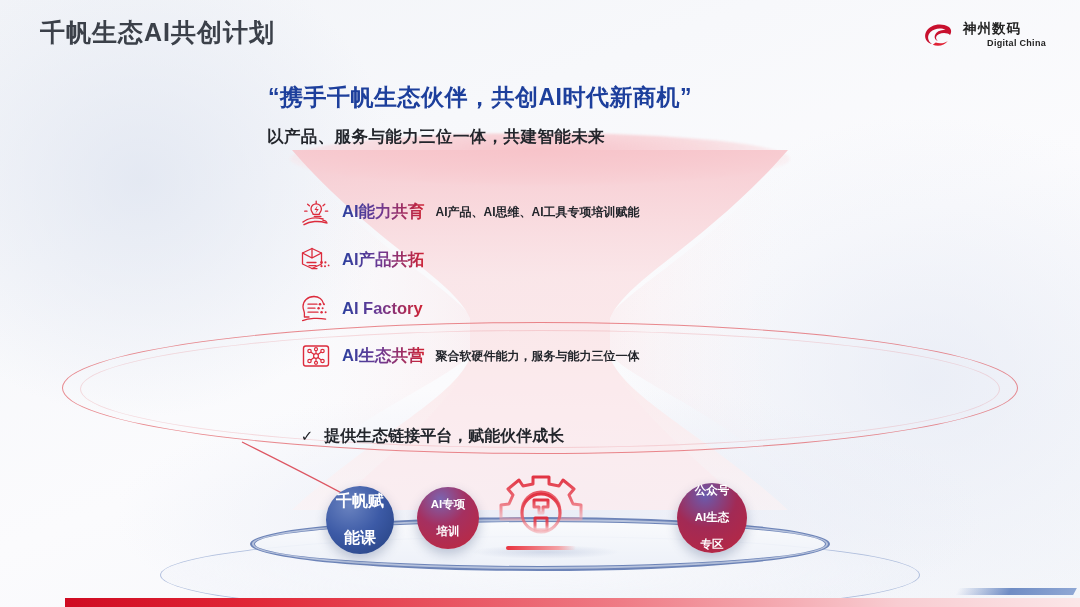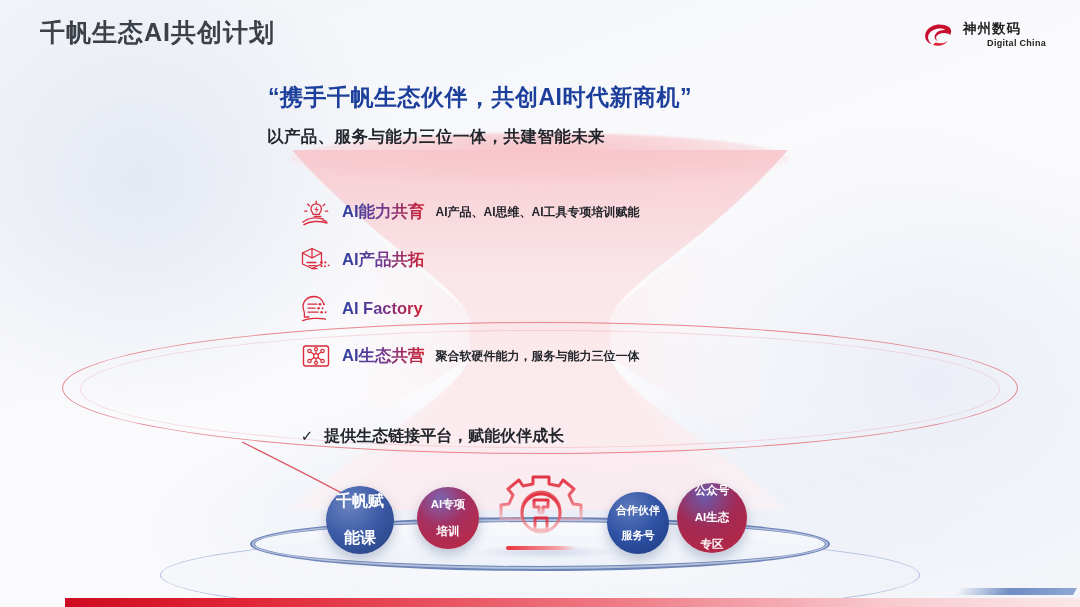--- a/index.html
+++ b/index.html
@@ -271,24 +271,20 @@
   <div class="node" style="left:326px;top:486px;width:68px;height:68px;font-size:16px;
               background:radial-gradient(circle at 34% 28%, #6a83c0 0%, #3c5aa6 48%, #24407f 100%);">
     <span><span>千帆赋</span><br><span>能课</span></span>
   </div>
 
   <div class="node" style="left:417px;top:487px;width:62px;height:62px;font-size:11.5px;
               background:radial-gradient(circle at 38% 20%, #7b64b0 0%, #a53060 42%, #c0273c 100%);">
     <span><span>AI专项</span><br><span>培训</span></span>
   </div>
 
-  <div class="node" style="left:607px;top:492px;width:62px;height:62px;font-size:11px;
-              background:radial-gradient(circle at 36% 26%, #5d79bb 0%, #2e51a3 50%, #1d3b80 100%);">
-    <span><span>合作伙伴</span><br><span>服务号</span></span>
-  </div>
 
   <div class="node" style="left:677px;top:483px;width:70px;height:70px;font-size:11.5px;
               background:radial-gradient(circle at 40% 18%, #6a5bae 0%, #a22a55 45%, #bb2740 100%);">
     <span><span>公众号</span><br><span>AI生态</span><br><span>专区</span></span>
   </div>
 
   <div class="footer-red"></div>
   <div class="footer-blue"></div>
 
 </div>

